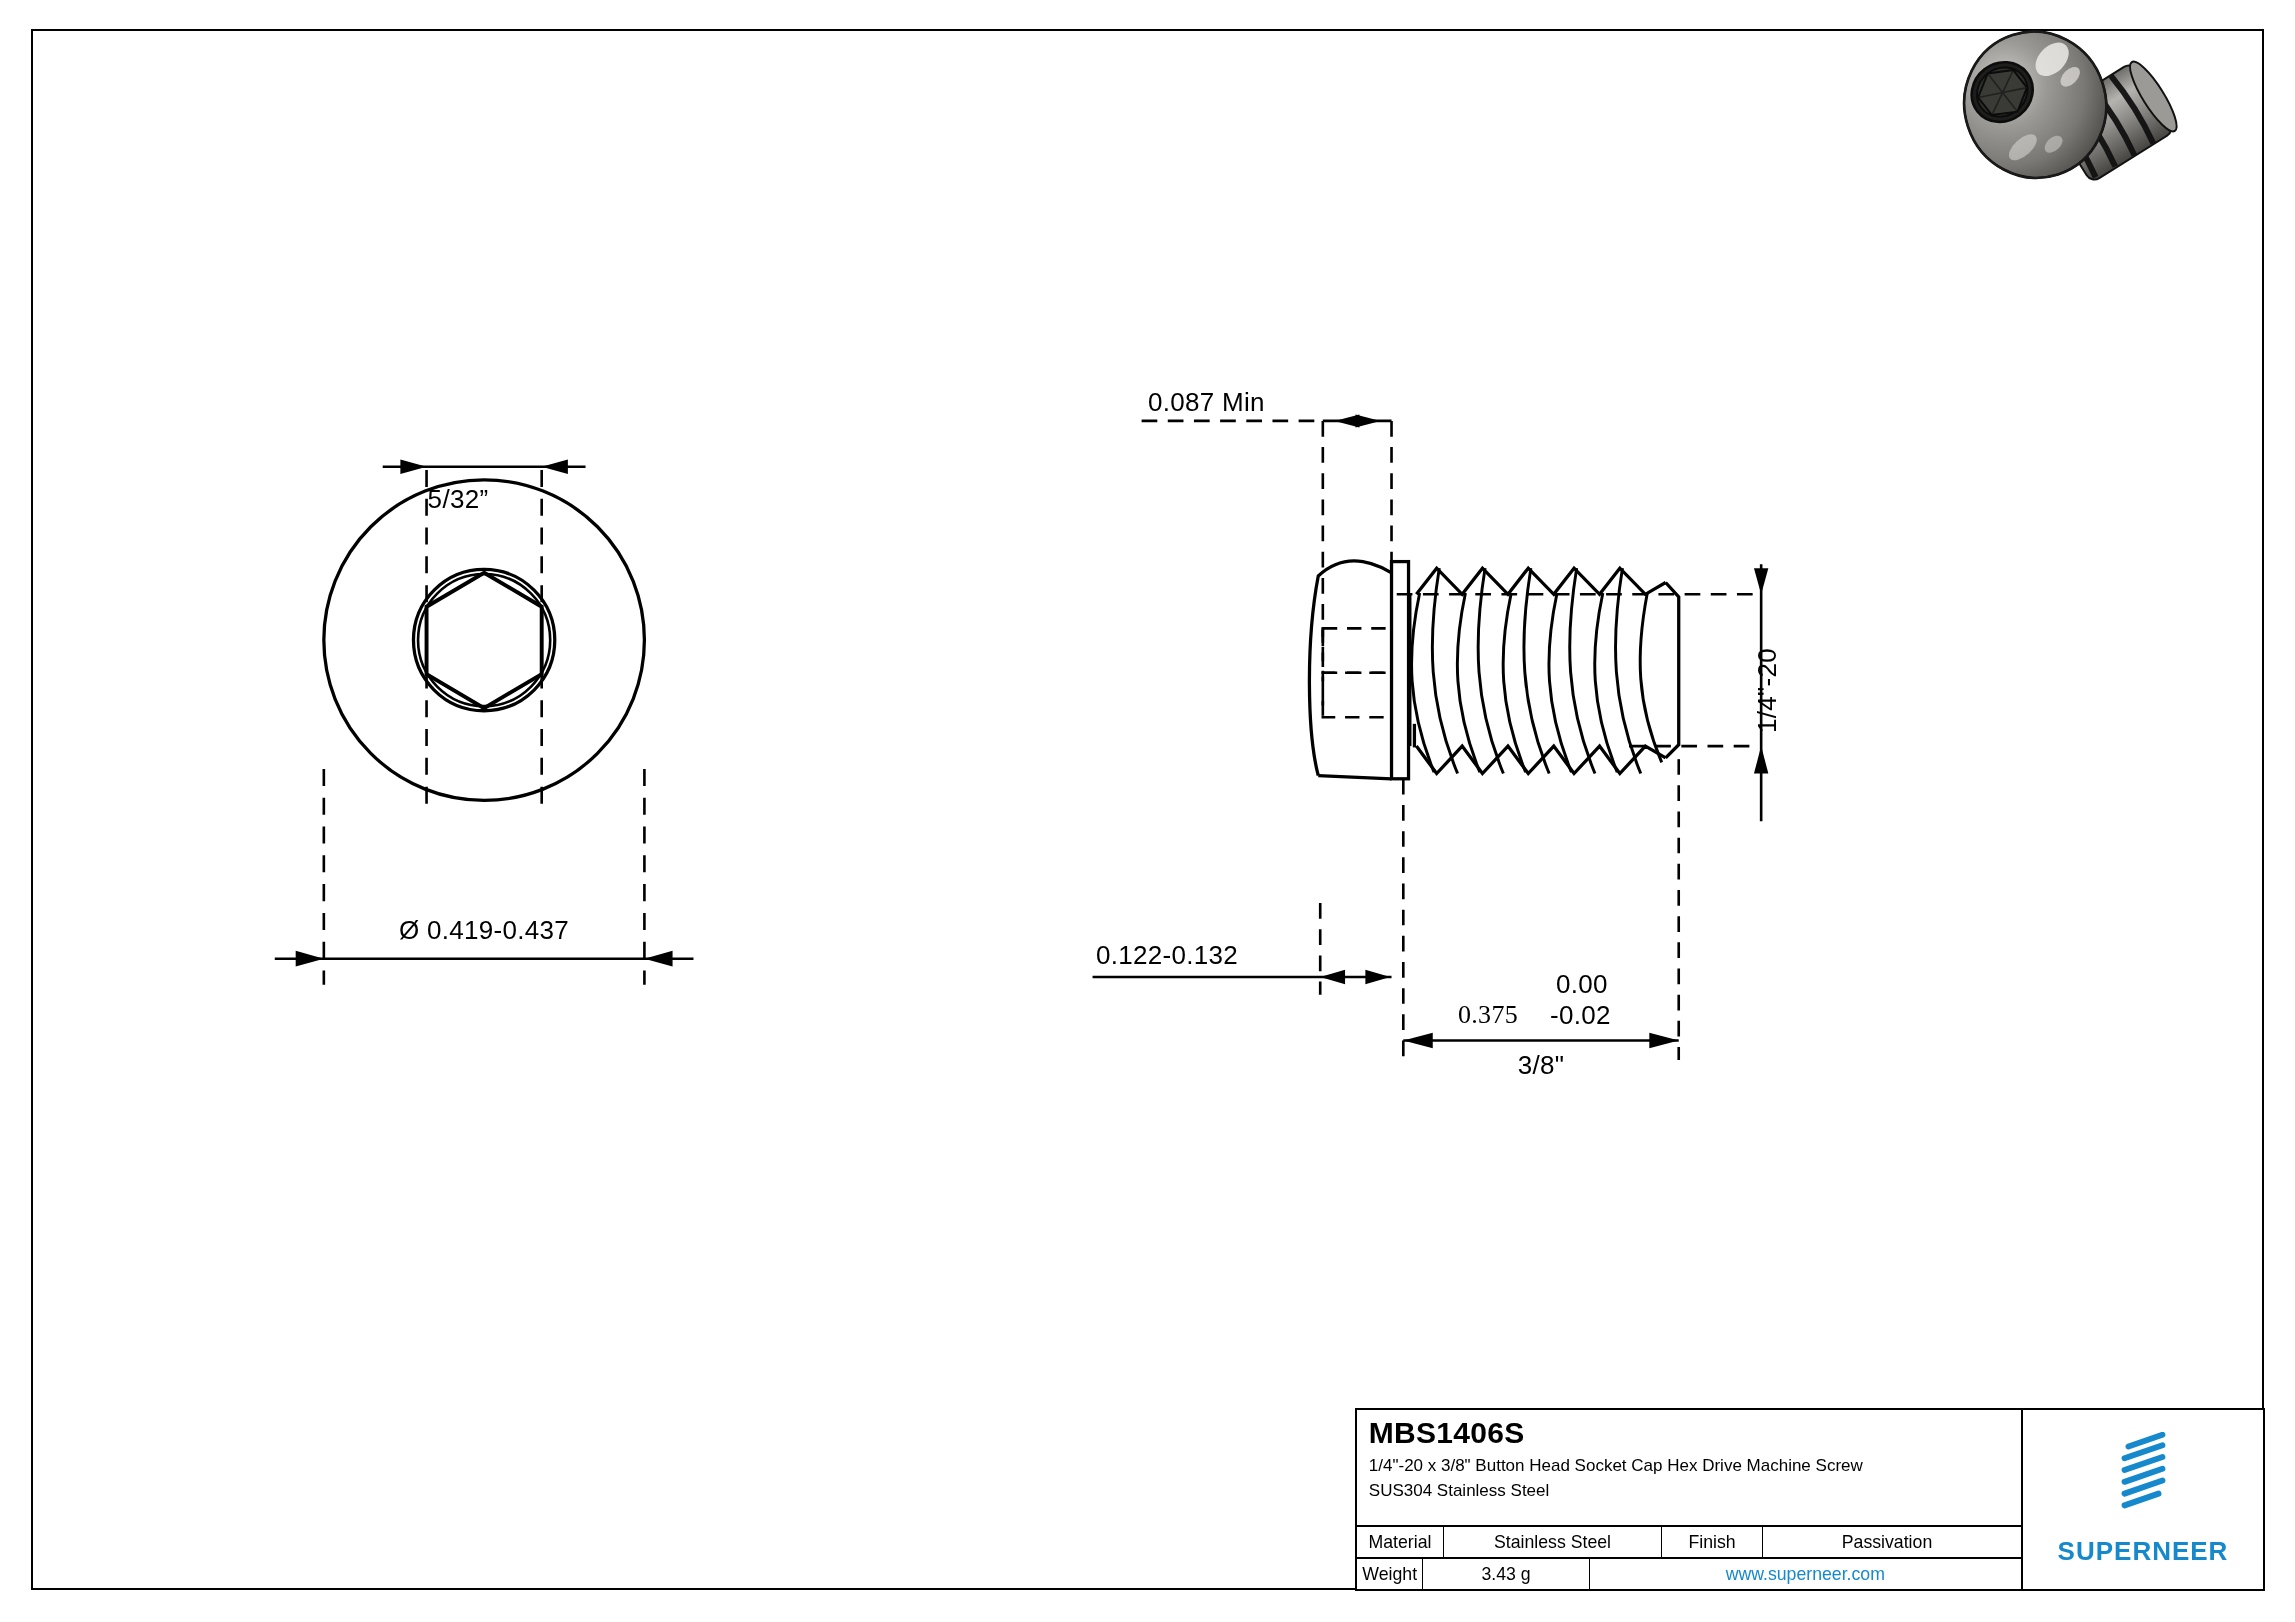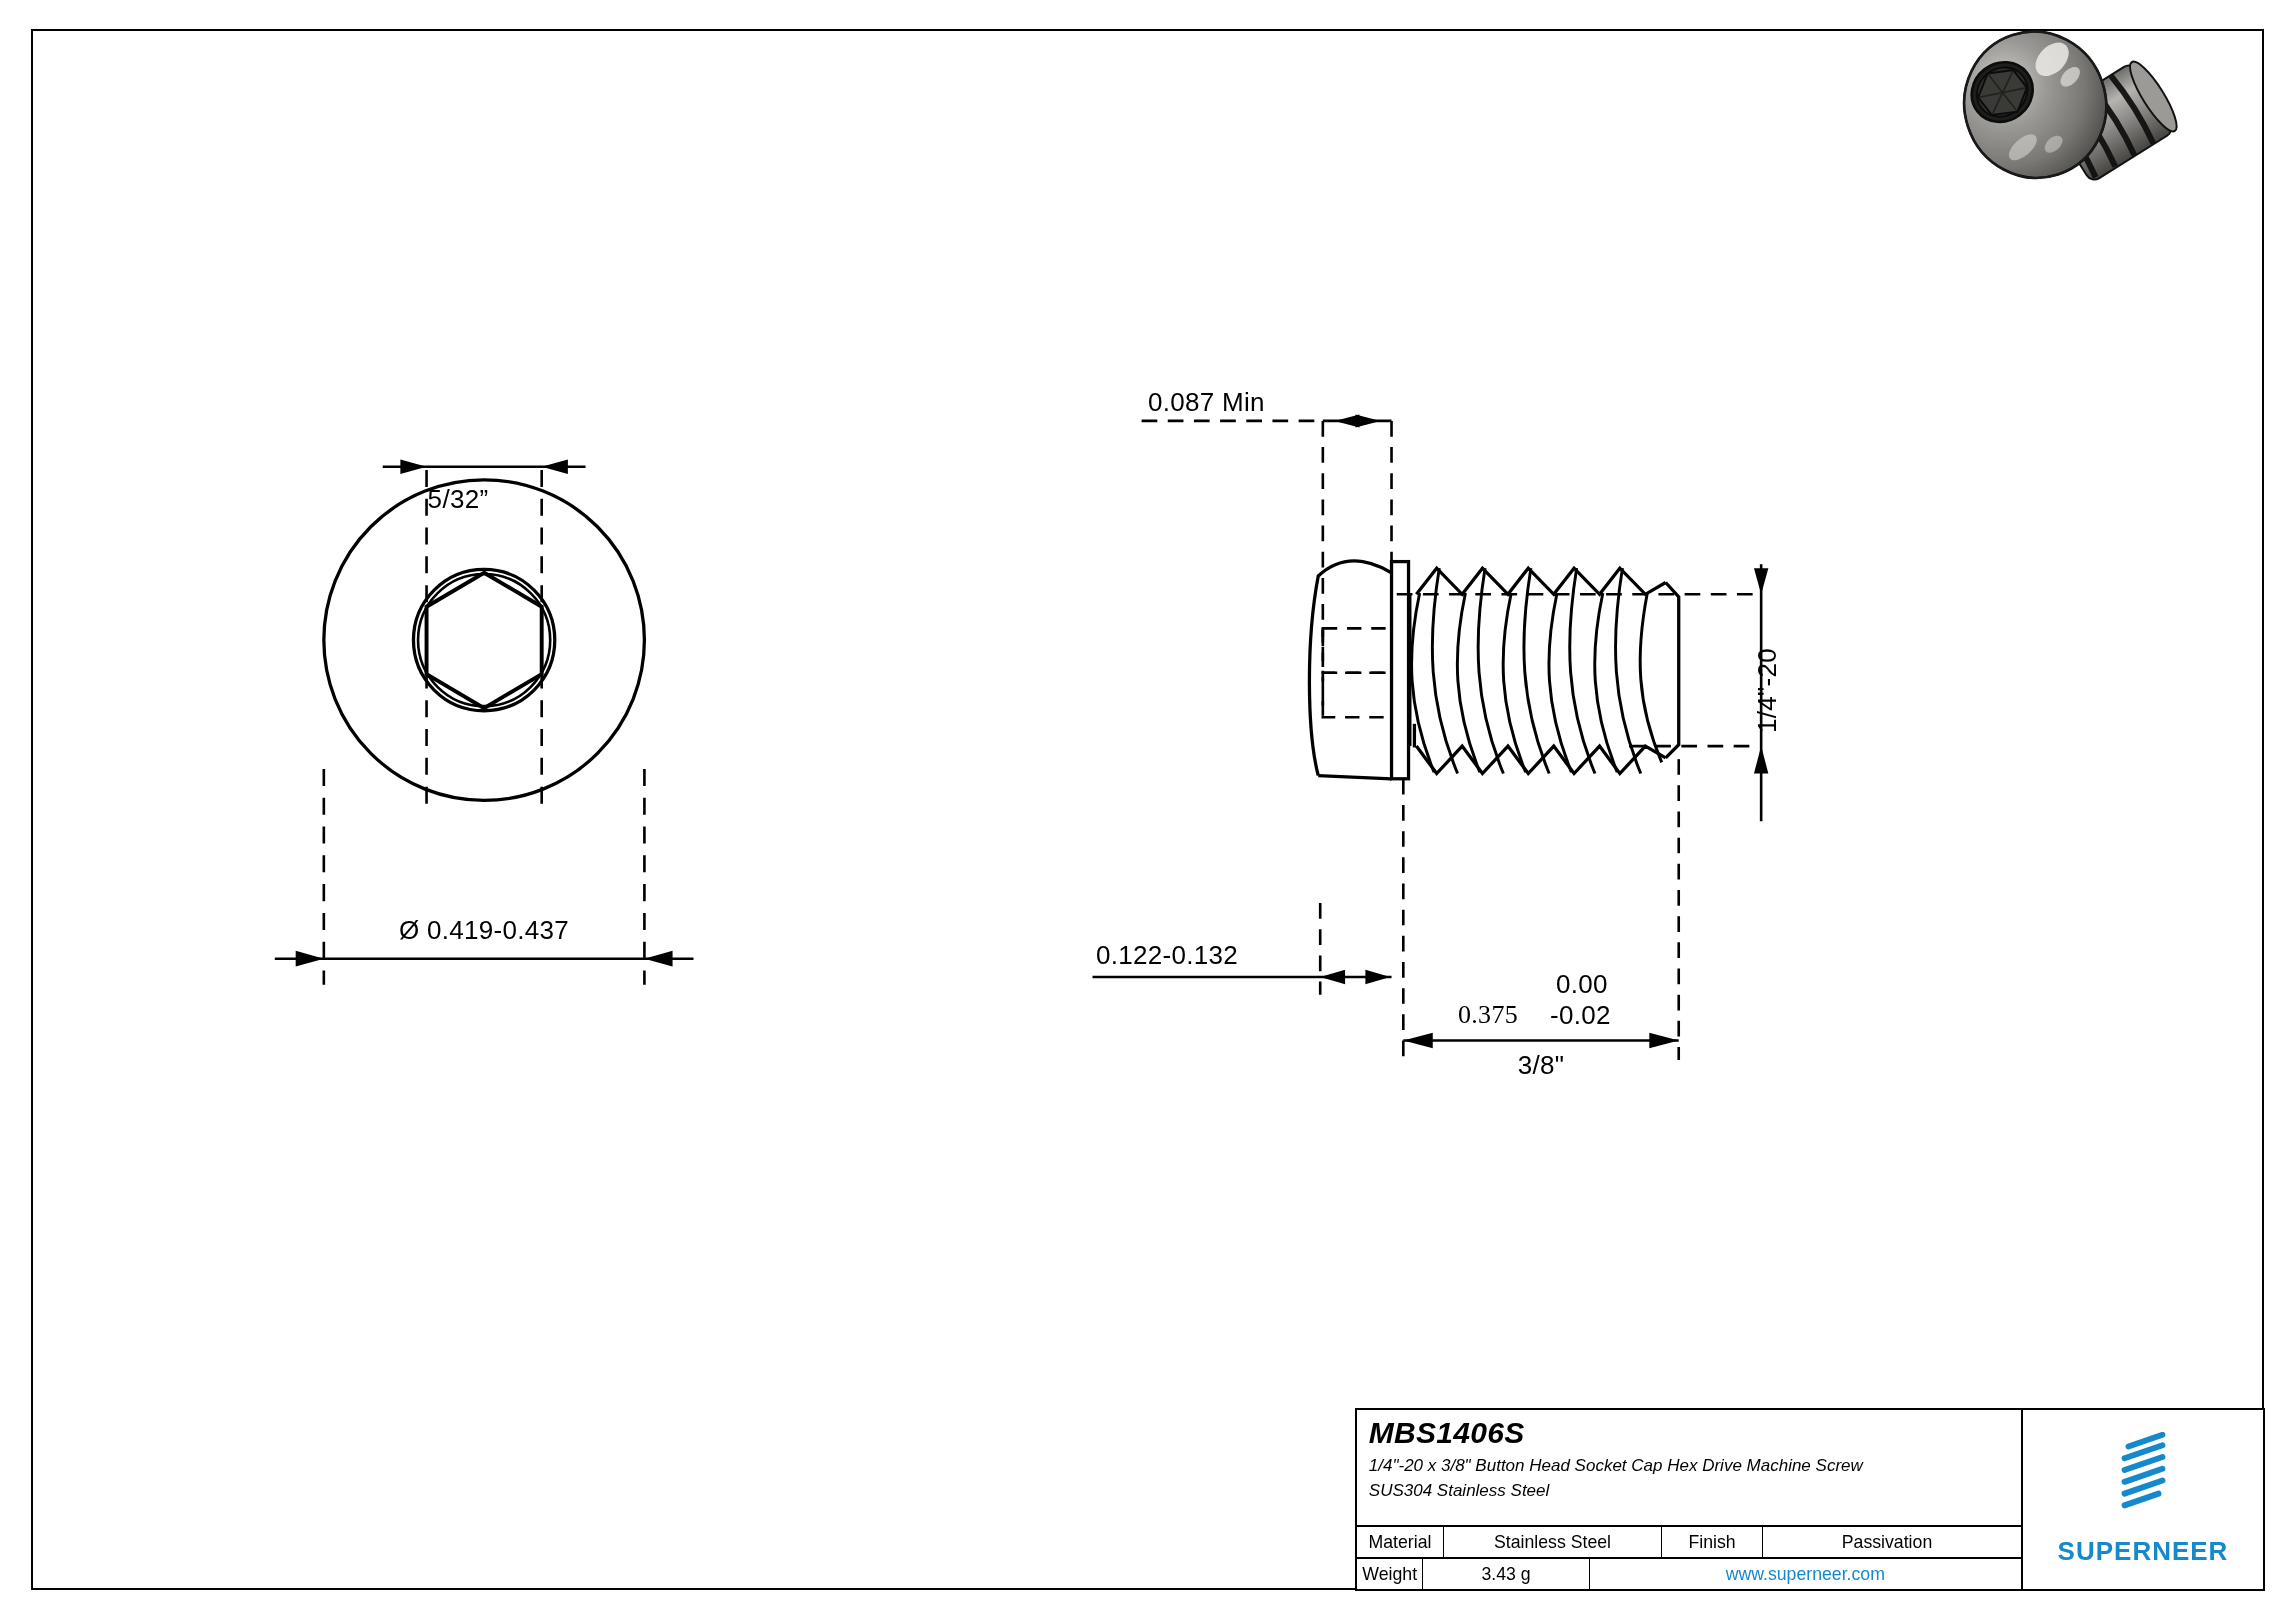--- a/index.html
+++ b/index.html
@@ -24,21 +24,21 @@
 
   
   #render3d{position:absolute;left:1937px;top:26px;width:275px;height:164px;}
 
   
   #titleblock{position:absolute;left:1355px;top:1408px;width:910px;height:183px;
               border:2px solid #000;box-sizing:border-box;background:#fff;
               display:flex;}
   #tb-main{width:666px;height:100%;box-sizing:border-box;
            border-right:2px solid #000;display:flex;flex-direction:column;}
-  #tb-desc{flex:1;padding:6.5px 9.2px 0 11.8px;box-sizing:border-box;font-style:italic;}
+  #tb-desc{flex:1;padding:6.5px 9.2px 0 11.8px;box-sizing:border-box;}
   #tb-partno{font-size:30px;font-weight:bold;letter-spacing:0.3px;line-height:1.05;}
   #tb-line1,#tb-line2{font-size:17px;line-height:1.32;margin-top:2px;}
   #tb-line1{margin-top:7.2px;}
 
   .tb-row{display:flex;border-top:2px solid #000;}
   .tb-row .cell{box-sizing:border-box;display:flex;align-items:center;
                 justify-content:center;font-size:17.7px;height:30px;
                 border-right:1.3px solid #000;}
   .tb-row .cell:last-child{border-right:none;}
   .c-lbl{width:87px;}

